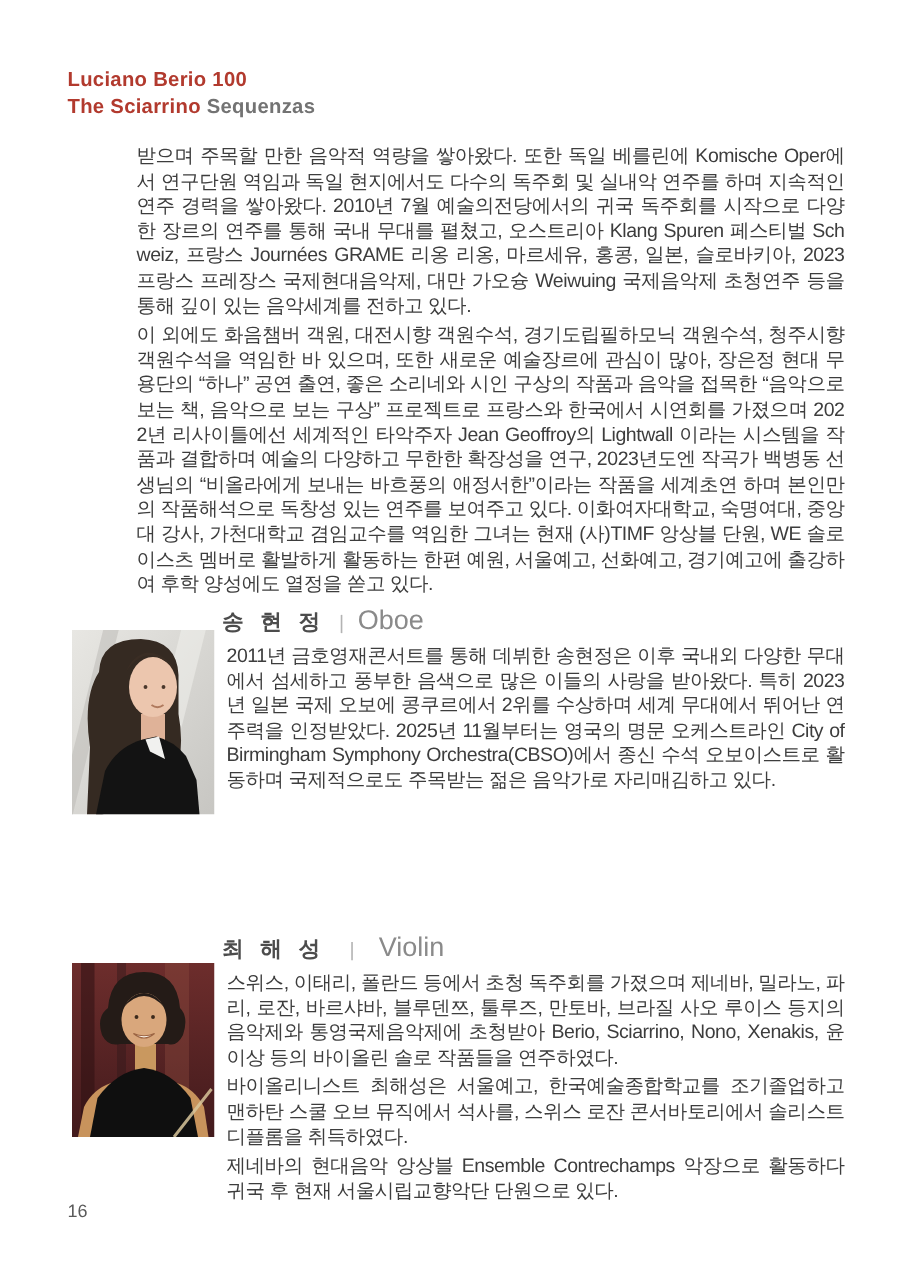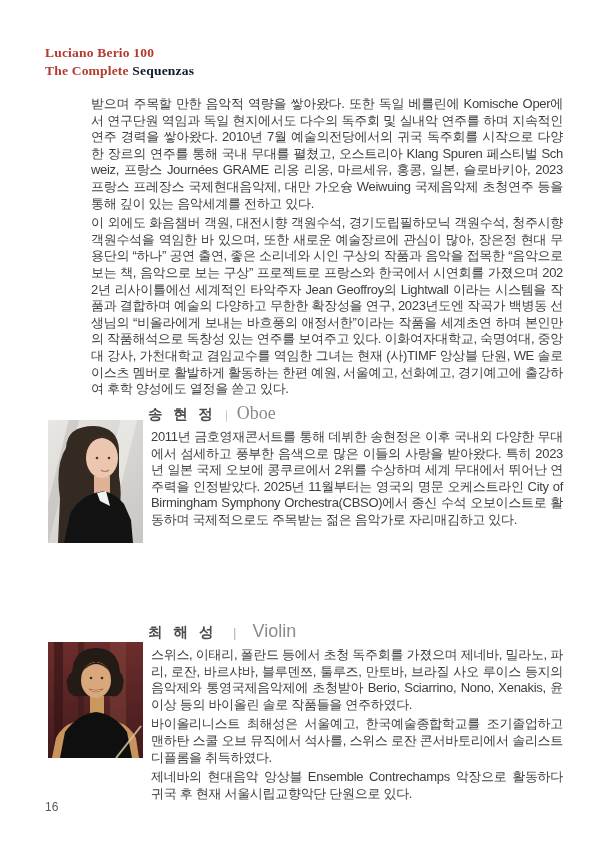--- a/index.html
+++ b/index.html
@@ -2,25 +2,25 @@
 <html><head>
 <meta charset="utf-8">
 <style>
   html,body { margin:0; padding:0; background:#ffffff; }
   .page {
     position:relative; width:600px; height:850px; background:#ffffff;
     font-family:"Liberation Sans","DejaVu Sans",sans-serif; overflow:hidden;
   }
   .doc-header {
     position:absolute; left:45px; top:44px;
-    font-family:Liberation Serif, serif;
+    font-family:Liberation Sans, sans-serif;
     font-weight:bold; font-size:13.5px; line-height:18px; color:#b23a2e;
     letter-spacing:0.2px;
   }
-  .doc-header .accent { color:#0f172a; }
+  .doc-header .accent { color:#737373; }
 
   .intro { position:absolute; left:88px; top:93px; width:478px; }
   .body-text {
     margin:3px; font-size:13px; line-height:16.6px; color:#3d3d3d;
     text-align:justify; letter-spacing:-0.3px; word-break:break-all;
   }
 
   .profile-photo { position:absolute; left:48px; display:block; }
   .profile-photo svg { display:block; }
 
@@ -30,34 +30,34 @@
   .profile-name { font-size:14.5px; font-weight:bold; color:#4c4c4c; letter-spacing:3.5px; }
   .profile-sep  { font-size:13px; color:#b3b3b3; }
   .profile-role { font-size:18px; color:#8a8a8a; }
 
   .profile-text { position:absolute; left:148px; width:418px; }
 
   .page-number { position:absolute; left:45px; top:800px; font-size:12px; color:#5a5a5a; }
 
   
   #p1-photo { top:420px; }
-  #p1-head  { top:403px;font-family:Liberation Serif, serif; }
+  #p1-head  { top:403px; }
   #p1-text  { top:426px; }
   #p2-photo { top:642px; }
   #p2-head  { top:621px;gap:16px; }
   #p2-text  { top:644px; }
 </style>
 </head>
 <body>
 
 <div class="page">
 
   <div class="doc-header">
     <div>Luciano Berio 100</div>
-    <div><span>The Complete</span><span> </span><span class="accent">Sequenzas</span></div>
+    <div><span>The Sciarrino</span><span> </span><span class="accent">Sequenzas</span></div>
   </div>
 
   <div class="intro">
     <p class="body-text">받으며 주목할 만한 음악적 역량을 쌓아왔다. 또한 독일 베를린에 Komische Oper에서 연구단원 역임과 독일 현지에서도 다수의 독주회 및 실내악 연주를 하며 지속적인 연주 경력을 쌓아왔다. 2010년 7월 예술의전당에서의 귀국 독주회를 시작으로 다양한 장르의 연주를 통해 국내 무대를 펼쳤고, 오스트리아 Klang Spuren 페스티벌 Schweiz, 프랑스 Journées GRAME 리옹 리옹, 마르세유, 홍콩, 일본, 슬로바키아, 2023 프랑스 프레장스 국제현대음악제, 대만 가오슝 Weiwuing 국제음악제 초청연주 등을 통해 깊이 있는 음악세계를 전하고 있다.</p>
     <p class="body-text">이 외에도 화음챔버 객원, 대전시향 객원수석, 경기도립필하모닉 객원수석, 청주시향 객원수석을 역임한 바 있으며, 또한 새로운 예술장르에 관심이 많아, 장은정 현대 무용단의 “하나” 공연 출연, 좋은 소리네와 시인 구상의 작품과 음악을 접목한 “음악으로 보는 책, 음악으로 보는 구상” 프로젝트로 프랑스와 한국에서 시연회를 가졌으며 2022년 리사이틀에선 세계적인 타악주자 Jean Geoffroy의 Lightwall 이라는 시스템을 작품과 결합하며 예술의 다양하고 무한한 확장성을 연구, 2023년도엔 작곡가 백병동 선생님의 “비올라에게 보내는 바흐풍의 애정서한”이라는 작품을 세계초연 하며 본인만의 작품해석으로 독창성 있는 연주를 보여주고 있다. 이화여자대학교, 숙명여대, 중앙대 강사, 가천대학교 겸임교수를 역임한 그녀는 현재 (사)TIMF 앙상블 단원, WE 솔로이스츠 멤버로 활발하게 활동하는 한편 예원, 서울예고, 선화예고, 경기예고에 출강하여 후학 양성에도 열정을 쏟고 있다.</p>
   </div>
 
   <span id="p1-photo" class="profile-photo">
     <svg width="95" height="123" viewBox="0 0 95 123">
       <defs>

